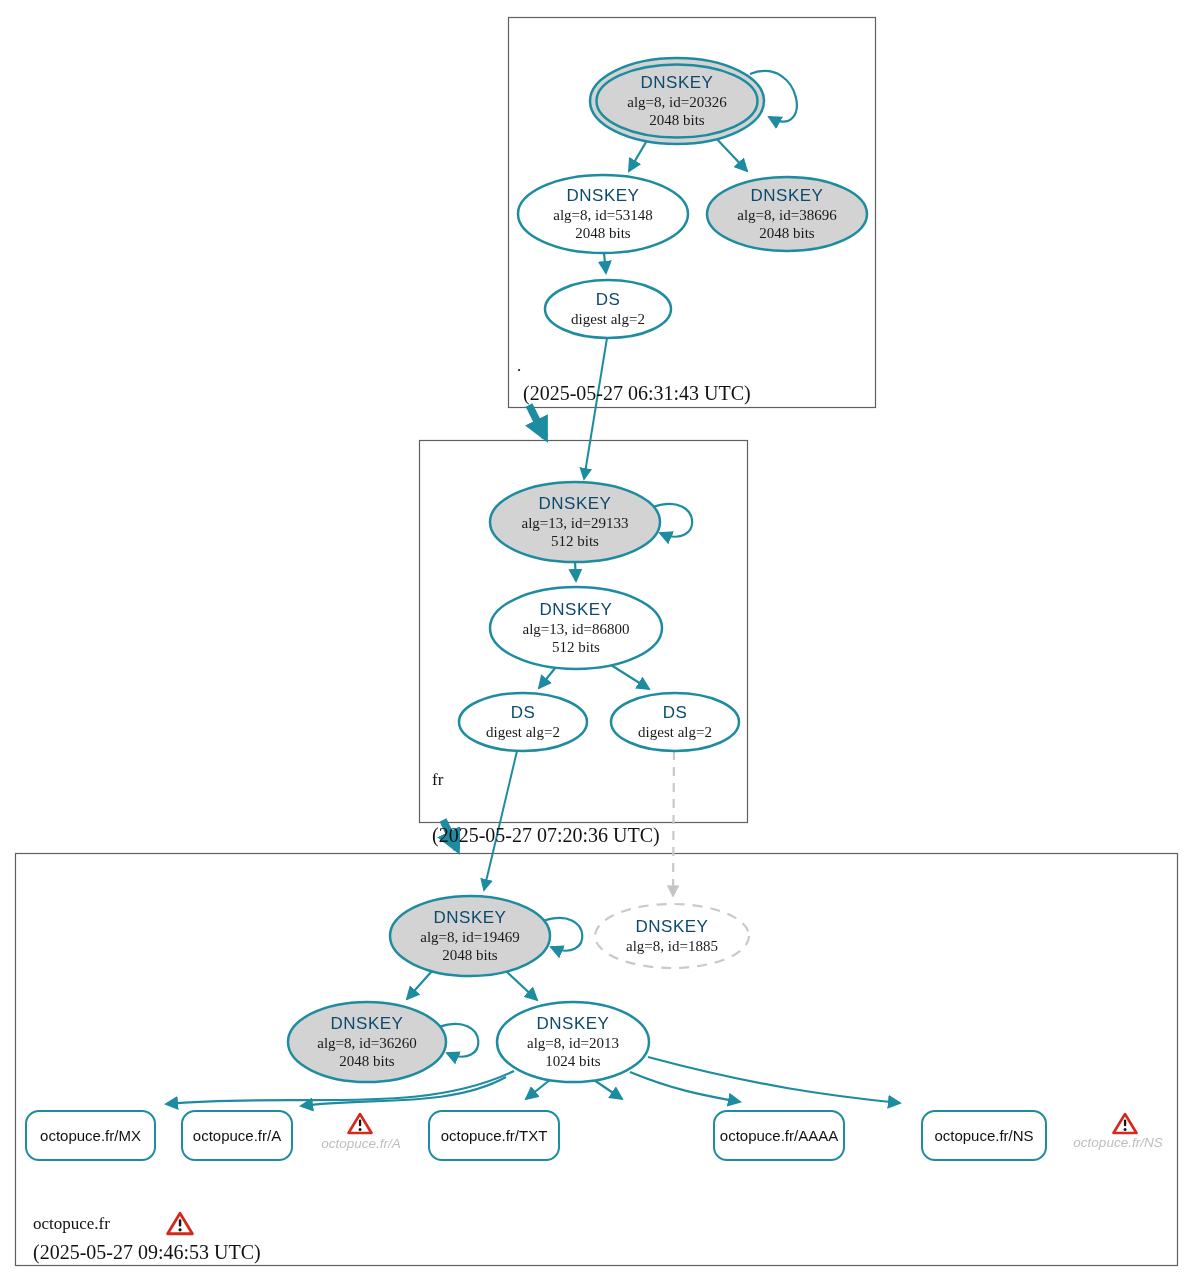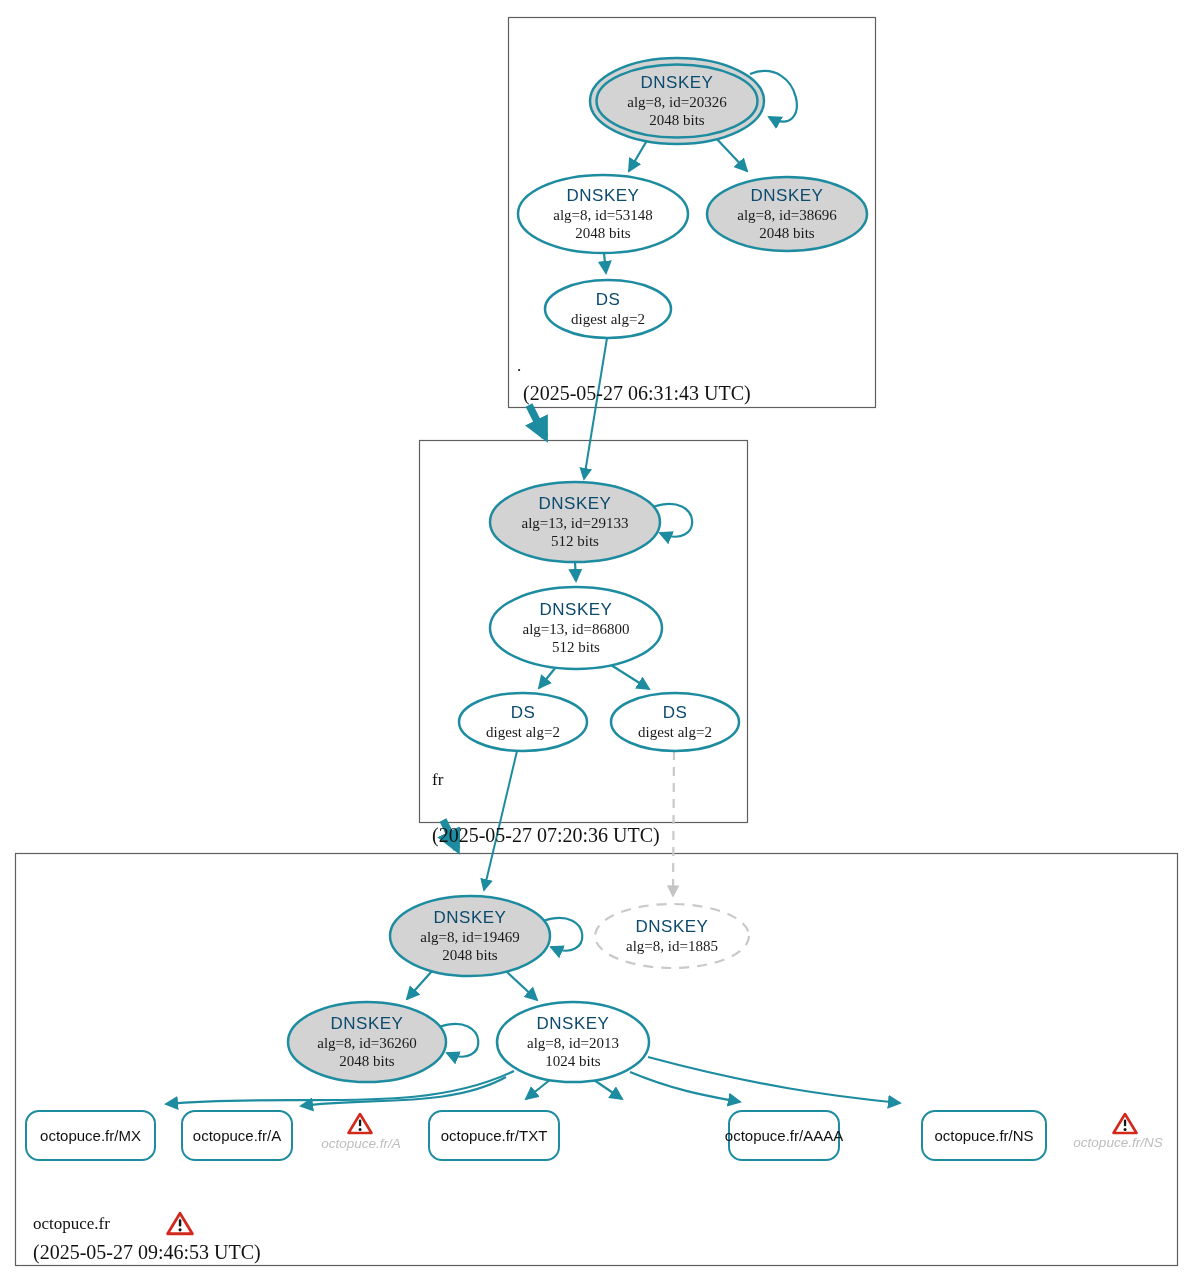--- a/index.html
+++ b/index.html
@@ -175,21 +175,21 @@
 
   <div class="rrset" style="left:25px;width:131px">
       <span>octopuce.fr/MX</span>
     </div>
   <div class="rrset" style="left:181px;width:112px">
       <span>octopuce.fr/A</span>
     </div>
   <div class="rrset" style="left:428px;width:132px">
       <span>octopuce.fr/TXT</span>
     </div>
-  <div class="rrset" style="left:728px;width:112px">
+  <div class="rrset" style="left:713px;width:132px">
       <span>octopuce.fr/AAAA</span>
     </div>
   <div class="rrset" style="left:921px;width:126px">
       <span>octopuce.fr/NS</span>
     </div>
 
   <svg class="warn-icon" style="left:347px;top:1112px" width="26" height="23" viewBox="0 0 26 23">
     <path d="M13 2 L24.5 21 H1.5 Z" fill="#fff" stroke="#d3281c" stroke-width="2.6" stroke-linejoin="round"></path>
     <rect x="11.9" y="7.5" width="2.3" height="6.8" rx="1.1" fill="#151515"></rect>
     <circle cx="13.05" cy="17.4" r="1.5" fill="#151515"></circle>

